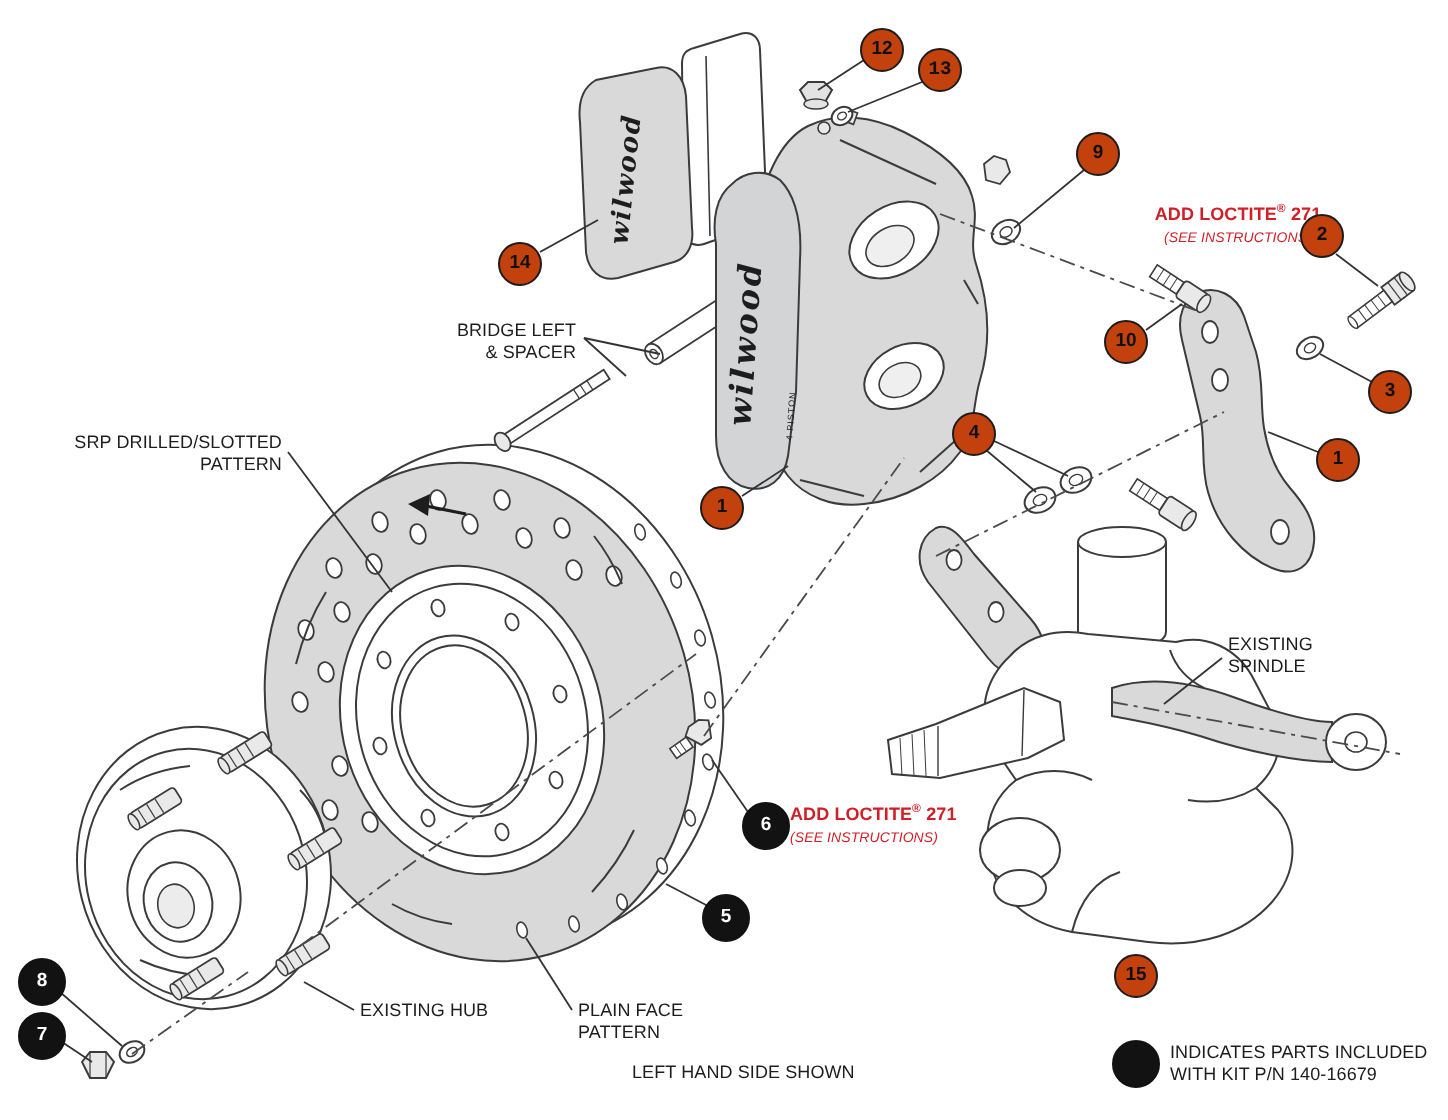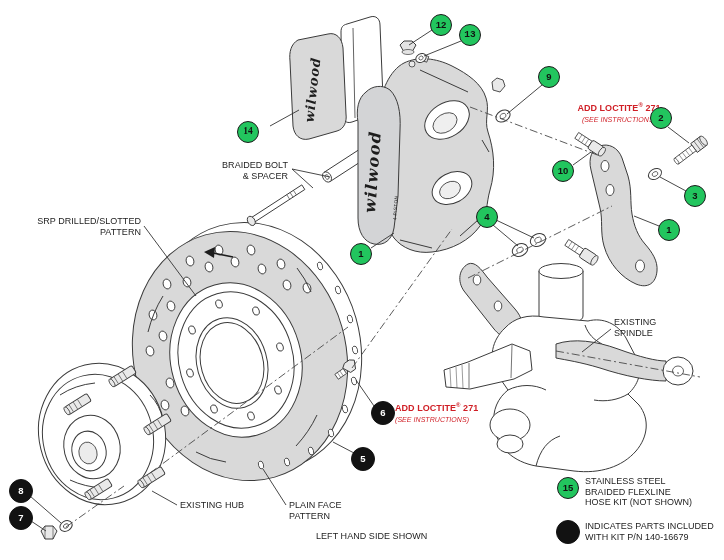--- a/index.html
+++ b/index.html
@@ -1,20 +1,20 @@
 <!DOCTYPE html>
 <html><head>
 <meta charset="utf-8">
 <style>
   html,body{margin:0;padding:0;background:#fff;}
   #stage{position:relative;width:724px;height:560px;background:#fff;overflow:hidden;
          font-family:"Liberation Sans",sans-serif;}
   #artwork{position:absolute;left:0;top:0;}
   .callout{position:absolute;width:20px;height:20px;border-radius:50%;border:1.3px solid #1c1c1c;
-           background:#22c55e;color:#111;font-size:9.5px;font-weight:bold;line-height:1;
+           background:#c2410c;color:#111;font-size:9.5px;font-weight:bold;line-height:1;
            display:flex;align-items:center;justify-content:center;
            transform:translate(-50%,-50%);z-index:3;}
   .callout.filled{background:#121212;color:#fff;border-color:#121212;width:22px;height:22px;}
   .label{position:absolute;font-size:9px;line-height:10.5px;color:#1d1d1d;
          letter-spacing:0.05px;white-space:nowrap;z-index:2;}
   .label.align-right{transform:translateX(-100%);text-align:right;}
   .label.align-center{transform:translateX(-50%);text-align:center;}
   .label .ln{display:block;}
   svg .ol{fill:none;stroke:#3b3b3b;stroke-width:1;}
   svg text.script{font-family:"DejaVu Serif",serif;font-style:italic;font-weight:bold;fill:#1d1d1d;}
@@ -324,29 +324,29 @@
     <div class="callout" style="left: 487px; top: 217px;">4</div>
     <div class="callout filled" style="left: 363px; top: 459px;">5</div>
     <div class="callout filled" style="left: 383px; top: 413px;">6</div>
     <div class="callout filled" style="left: 21px; top: 518px;">7</div>
     <div class="callout filled" style="left: 21px; top: 491px;">8</div>
     <div class="callout" style="left: 549px; top: 77px;">9</div>
     <div class="callout" style="left: 563px; top: 171px;">10</div>
     <div class="callout" style="left: 361px; top: 254px;">1</div>
     <div class="callout" style="left: 441px; top: 25px;">12</div>
     <div class="callout" style="left: 470px; top: 35px; font-family: Liberation Mono, monospace;">13</div>
-    <div class="callout" style="left: 248px; top: 132px; font-family: Liberation Serif, serif;">14</div>
+    <div class="callout" style="left: 260px; top: 132px;">14</div>
     <div class="callout" style="left: 568px; top: 488px;">15</div>
     <div class="callout filled" style="left: 568px; top: 532px;"></div>
     <div class="label align-right" style="left: 141px; top: 216px;">
       <span class="ln"><span>SRP DRILLED/SLOTTED</span></span>
       <span class="ln"><span>PATTERN</span></span>
     </div>
     <div class="label align-right" style="left: 288px; top: 160px;">
-      <span class="ln"><span>BRAIDED BOLT</span></span>
+      <span class="ln"><span>BRIDGE LEFT</span></span>
       <span class="ln"><span>&amp; SPACER</span></span>
     </div>
     <div class="label align-center" style="left: 619px; top: 100px; color: rgb(208, 31, 38);">
       <span class="ln"><span style="font-weight: bold;">ADD LOCTITE</span><span style="font-weight: bold; vertical-align: super; font-size: 6px;">®</span><span style="font-weight: bold;"> 271</span></span>
       <span class="ln"><span style="font-style: italic; font-size: 7px;">(SEE INSTRUCTIONS)</span></span>
     </div>
     <div class="label align-left" style="left: 395px; top: 400px; color: rgb(208, 31, 38);">
       <span class="ln"><span style="font-weight: bold;">ADD LOCTITE</span><span style="font-weight: bold; vertical-align: super; font-size: 6px;">®</span><span style="font-weight: bold;"> 271</span></span>
       <span class="ln"><span style="font-style: italic; font-size: 7px;">(SEE INSTRUCTIONS)</span></span>
     </div>
@@ -357,22 +357,17 @@
     <div class="label align-left" style="left: 180px; top: 500px;">
       <span class="ln"><span>EXISTING HUB</span></span>
     </div>
     <div class="label align-left" style="left: 289px; top: 500px;">
       <span class="ln"><span>PLAIN FACE</span></span>
       <span class="ln"><span>PATTERN</span></span>
     </div>
     <div class="label align-left" style="left: 316px; top: 531px;">
       <span class="ln"><span>LEFT HAND SIDE SHOWN</span></span>
     </div>
-    <div class="label align-left" style="left: 585px; top: 476px;">
-      <span class="ln"><span>STAINLESS STEEL</span></span>
-      <span class="ln"><span>BRAIDED FLEXLINE</span></span>
-      <span class="ln"><span>HOSE KIT (NOT SHOWN)</span></span>
-    </div>
     <div class="label align-left" style="left: 585px; top: 521px;">
       <span class="ln"><span>INDICATES PARTS INCLUDED</span></span>
       <span class="ln"><span>WITH KIT </span><span style="font-weight: normal;">P/N 140-16679</span></span>
     </div>
   </div>
 
 </body></html>

